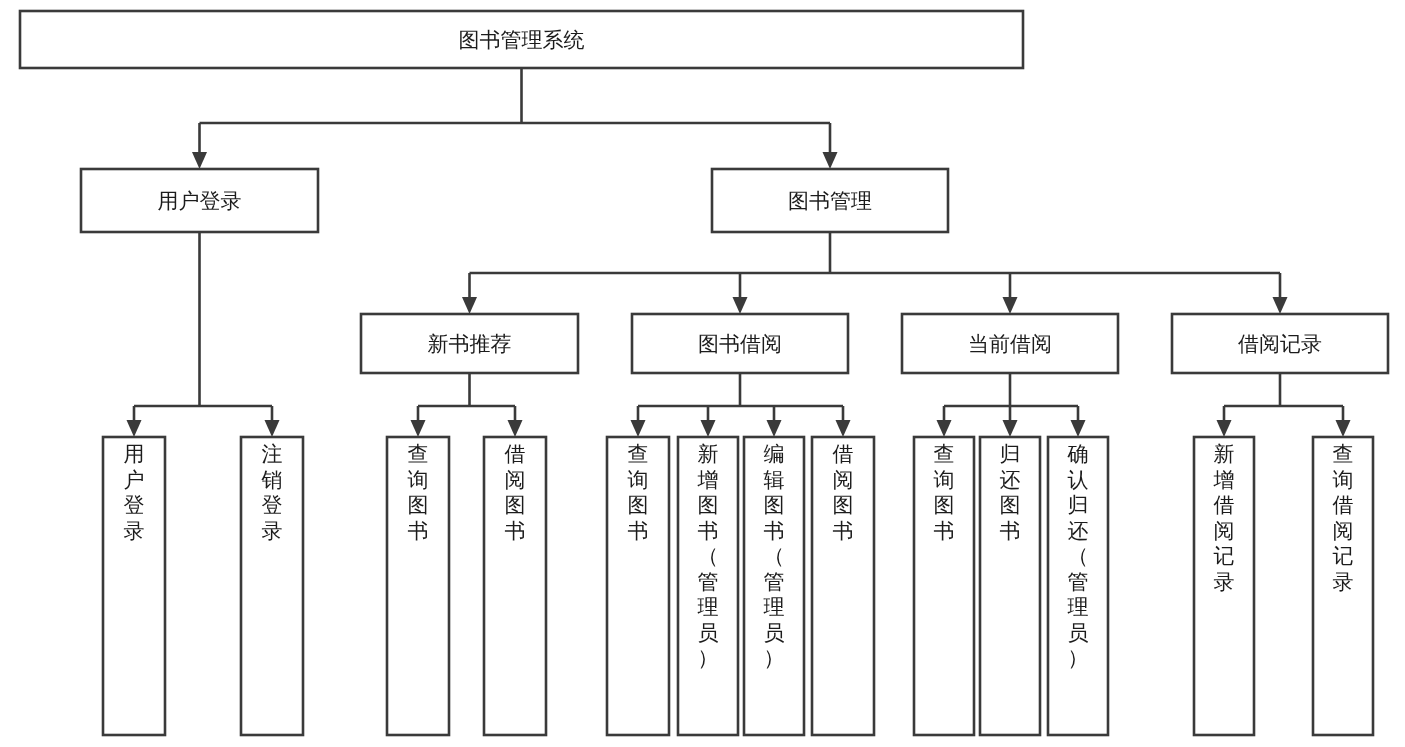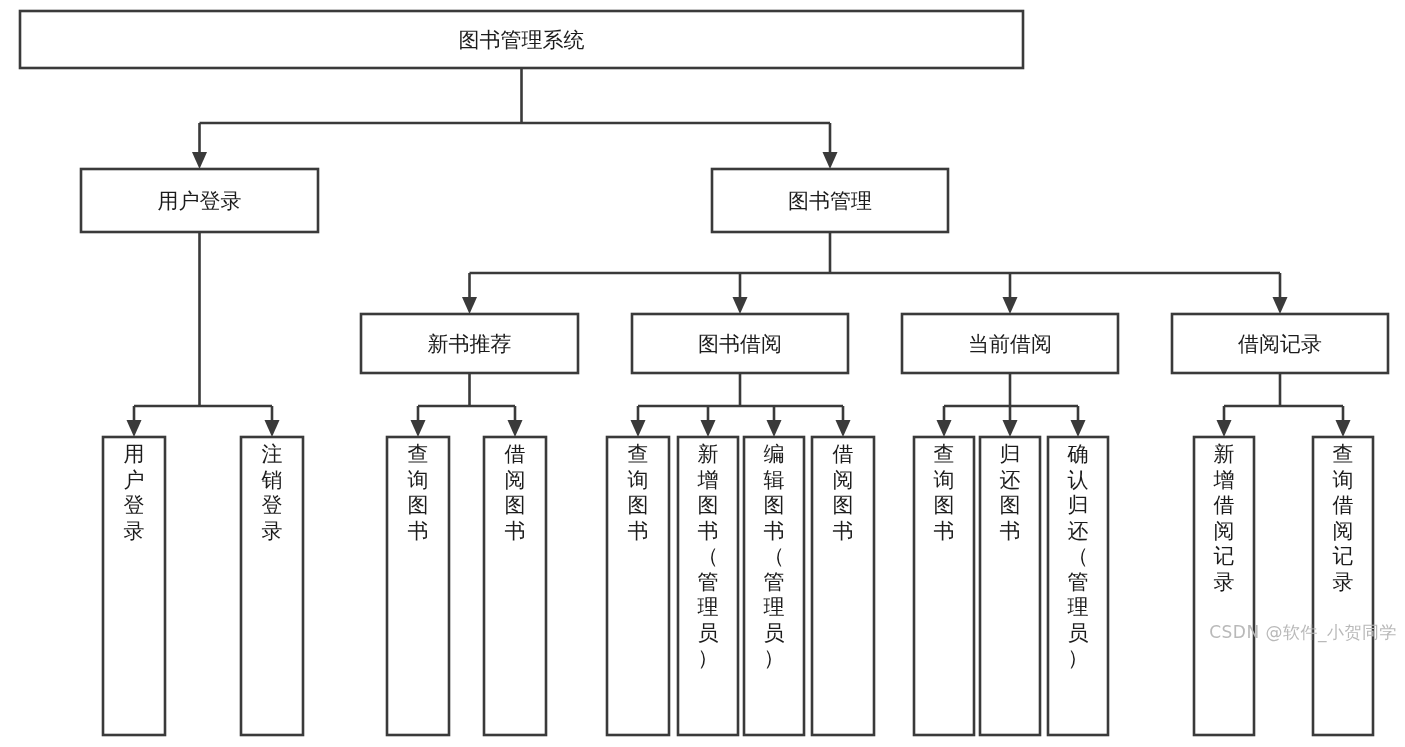--- a/index.html
+++ b/index.html
@@ -217,14 +217,13 @@
         <g>
           <rect x="1194" y="437" width="60" height="298" class="node-box"></rect>
           <text x="1224" class="node-label-v" y="461"><tspan x="1224" dy="0">新</tspan><tspan x="1224" dy="25.5">增</tspan><tspan x="1224" dy="25.5">借</tspan><tspan x="1224" dy="25.5">阅</tspan><tspan x="1224" dy="25.5">记</tspan><tspan x="1224" dy="25.5">录</tspan></text>
         </g>
         <g>
           <rect x="1313" y="437" width="60" height="298" class="node-box"></rect>
           <text x="1343" class="node-label-v" y="461"><tspan x="1343" dy="0">查</tspan><tspan x="1343" dy="25.5">询</tspan><tspan x="1343" dy="25.5">借</tspan><tspan x="1343" dy="25.5">阅</tspan><tspan x="1343" dy="25.5">记</tspan><tspan x="1343" dy="25.5">录</tspan></text>
         </g>
       </g>
   </svg>
-  <div class="watermark">CSDN @软件_小贺同学</div>
 </div>
 
 </body></html>

